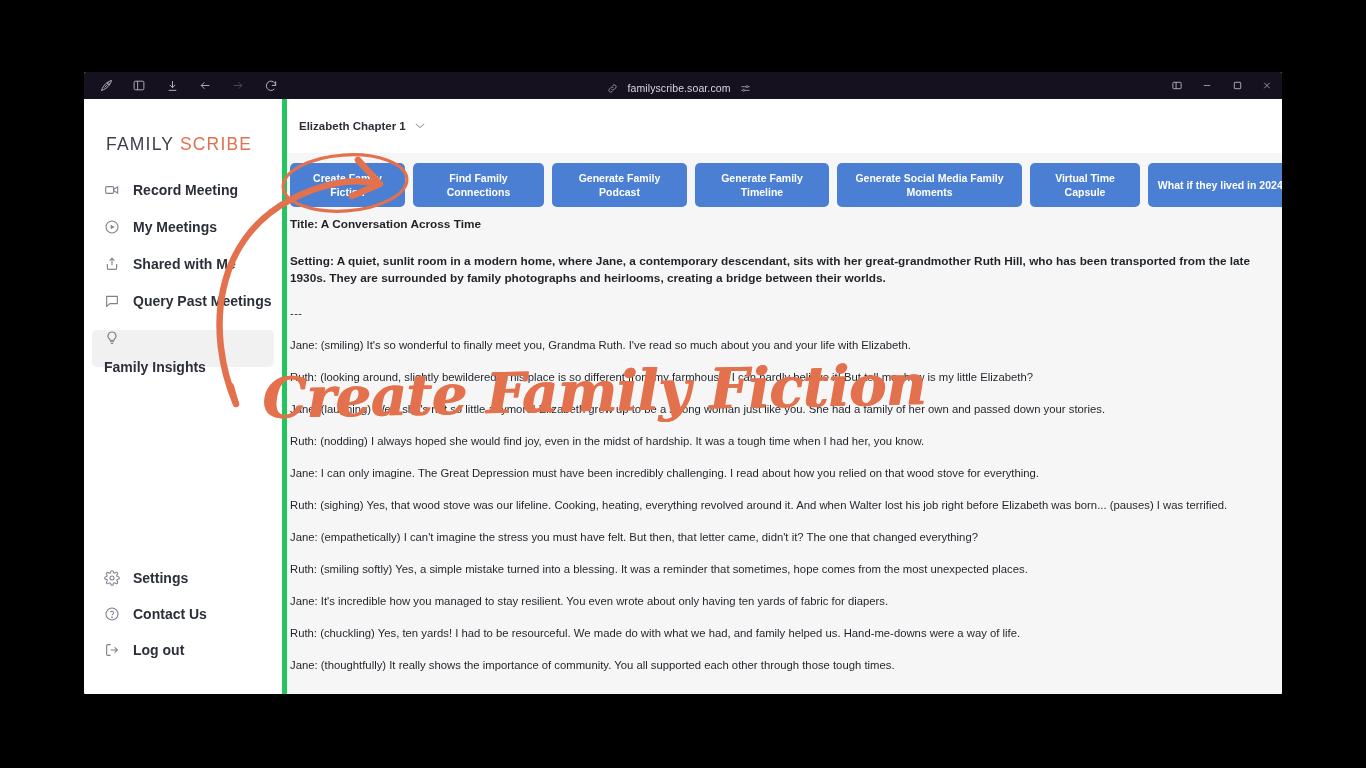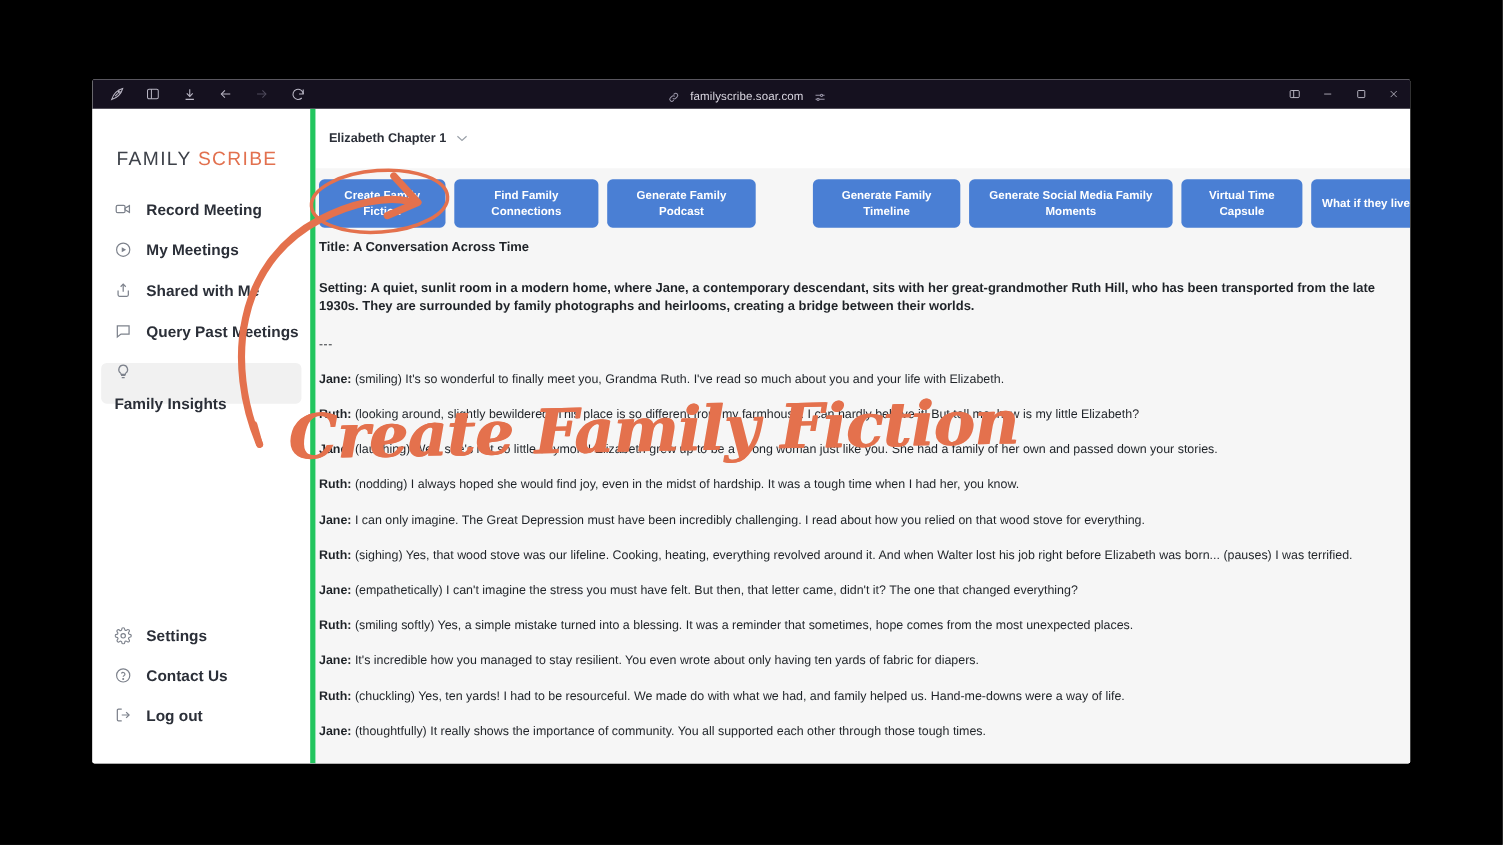--- a/index.html
+++ b/index.html
@@ -140,32 +140,32 @@
     line-height: 14px;
     text-align: center;
     padding: 8px 6px;
     min-height: 41px;
     display: flex; align-items: center; justify-content: center;
     cursor: pointer;
   }
   .abtn.b1 { flex: 0 0 115px; }
   .abtn.b2 { flex: 0 0 131px; }
   .abtn.b3 { flex: 0 0 135px; }
-  .abtn.b4 { flex: 0 0 134px; margin-left: 44px; }
+  .abtn.b4 { flex: 0 0 134px; }
   .abtn.b5 { flex: 0 0 185px; }
   .abtn.b6 { flex: 0 0 110px; }
   .abtn.b7 { flex: 0 0 151px; }
 
   .doc { padding: 0 6px 0 3px; }
   .doc p { color: #1f2328; margin-bottom: 16px; }
   .t-title { font-size: 11.8px; font-weight: 700; margin-bottom: 22px !important; }
   .t-setting { font-size: 11.8px; font-weight: 700; line-height: 17px; margin-bottom: 20px !important; }
   .t-rule { font-size: 11px; color: #555; letter-spacing: .5px; margin-bottom: 19px !important; }
   .line { font-size: 11.3px; line-height: 15px; margin-bottom: 17px !important; }
-  .line b { font-weight: 700; margin-top: 32px; }
+  .line b { font-weight: 400; margin-top: 32px; }
 
   
   .anno {
     position: absolute; left: 0; top: 0;
     width: 1366px; height: 768px;
     pointer-events: none;
   }
   .hand {
     position: absolute;
     left: 262px; top: 358px;

